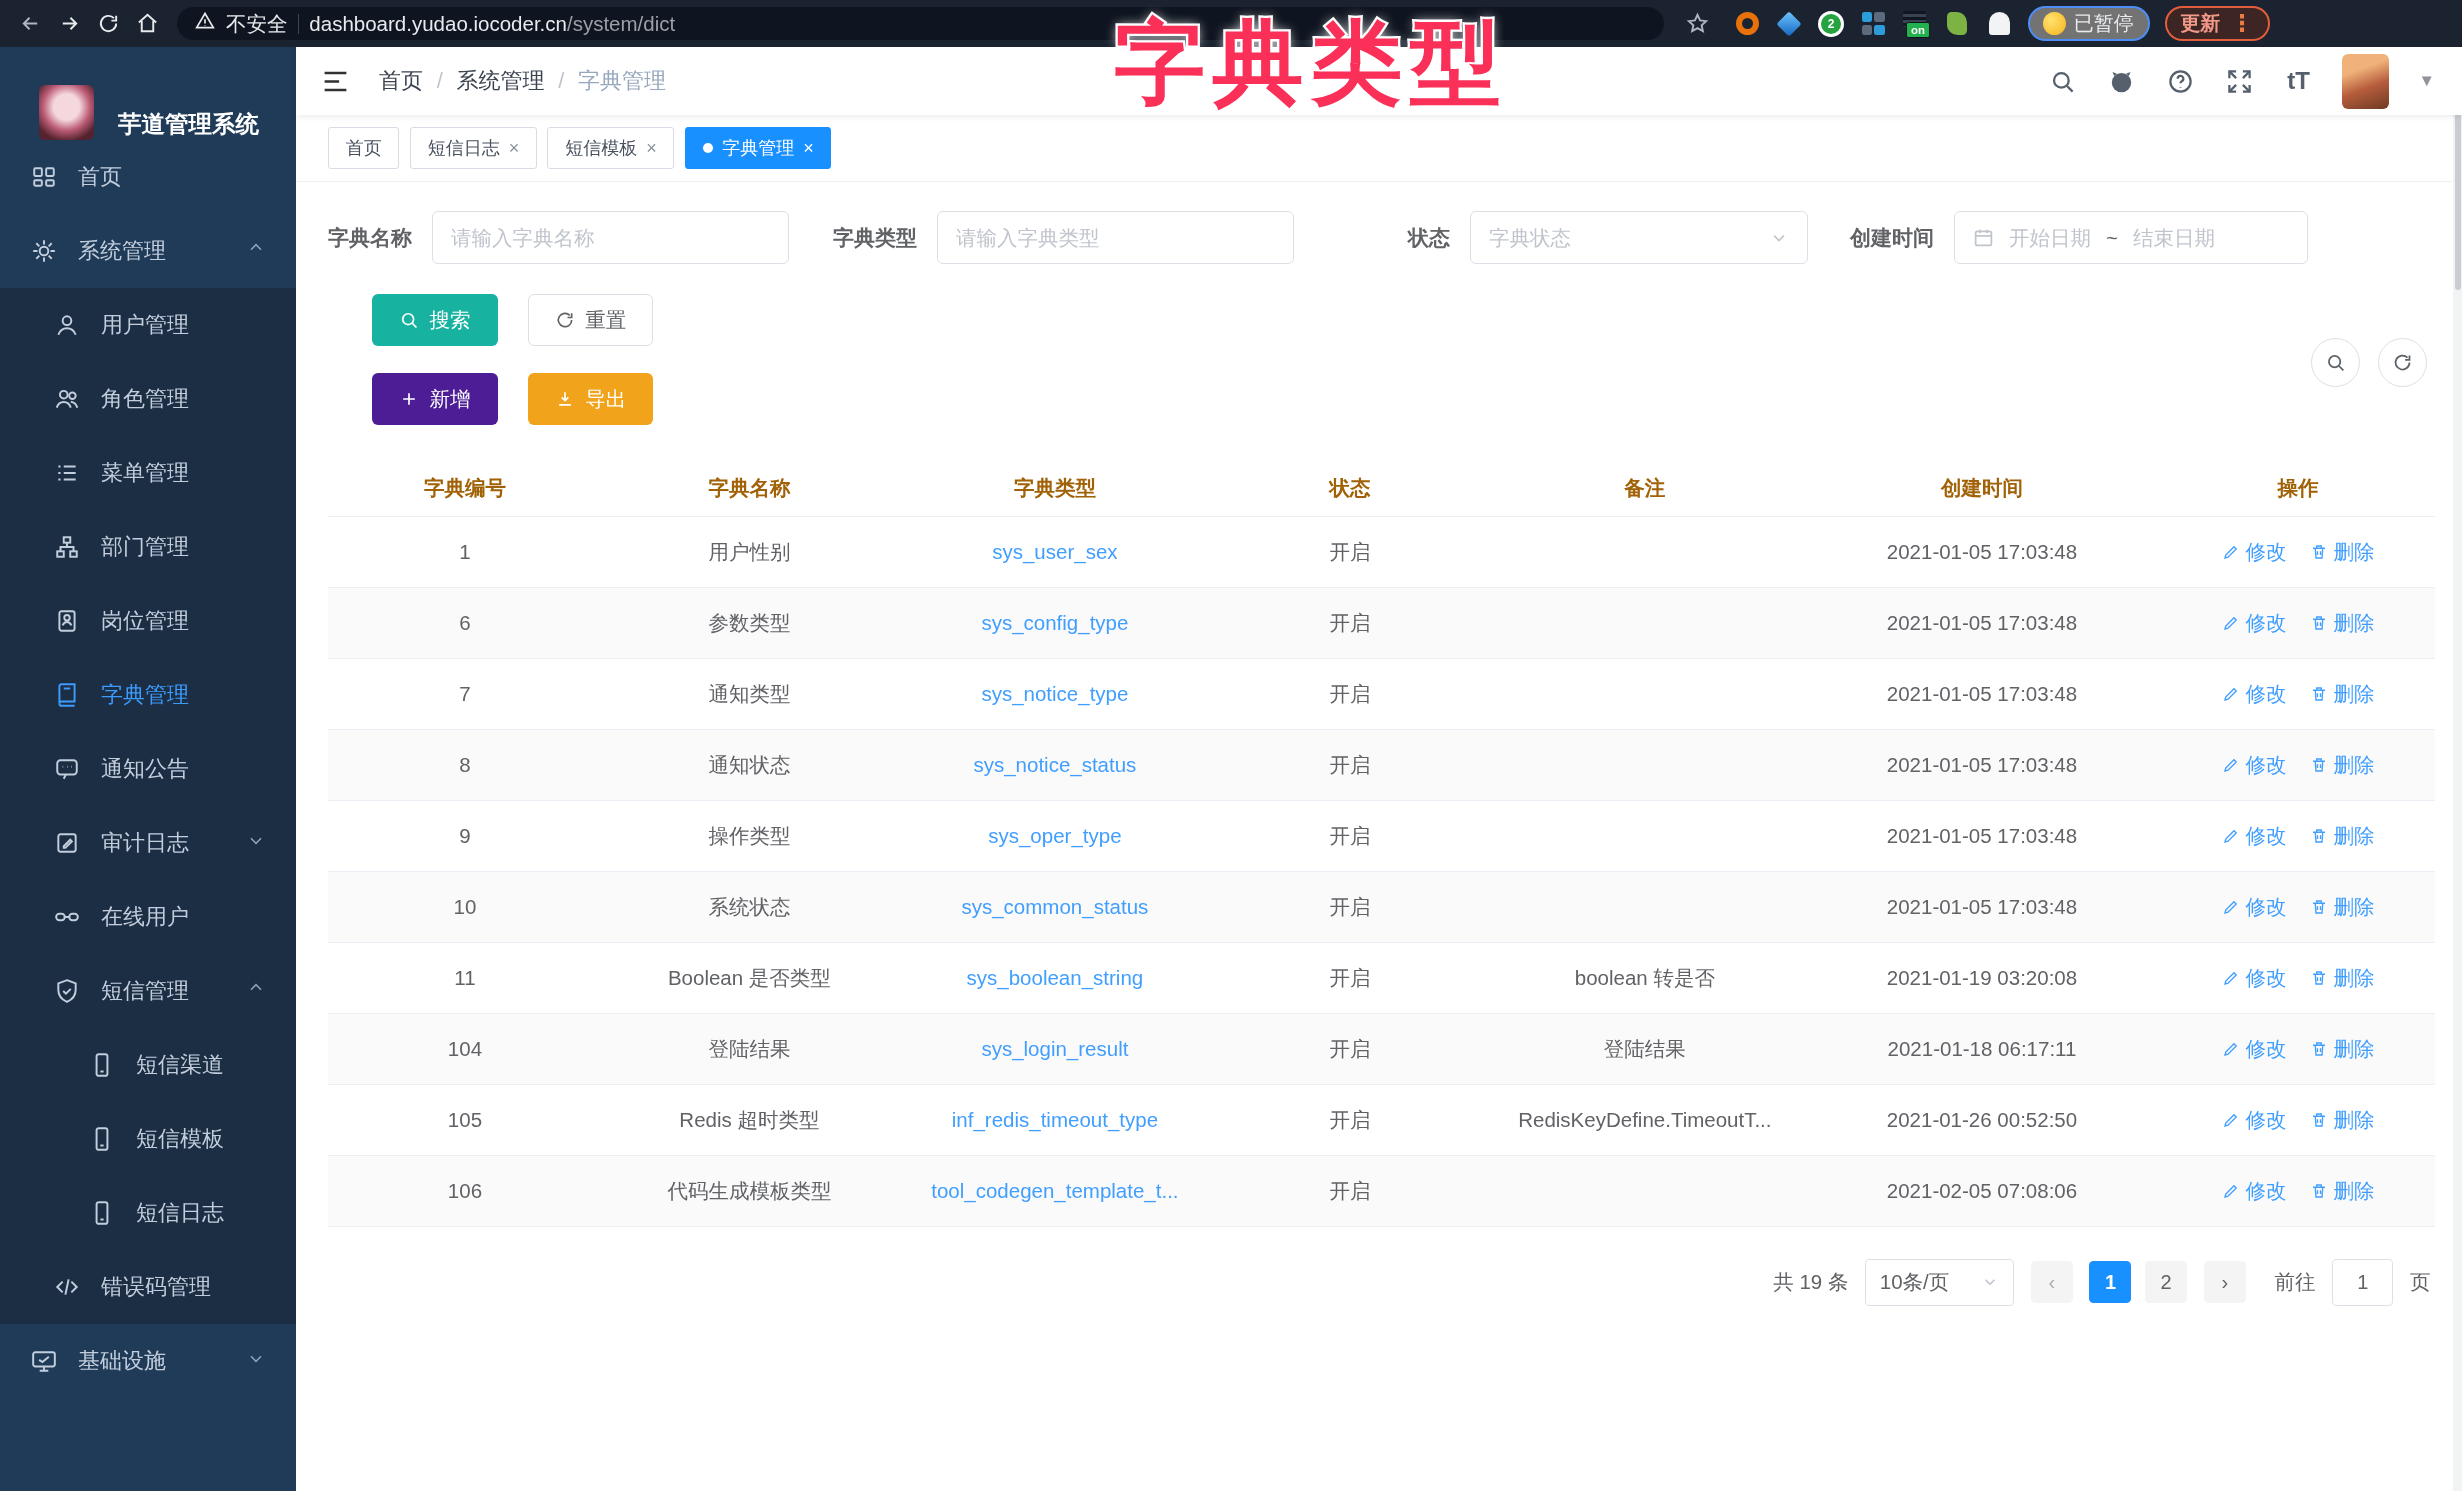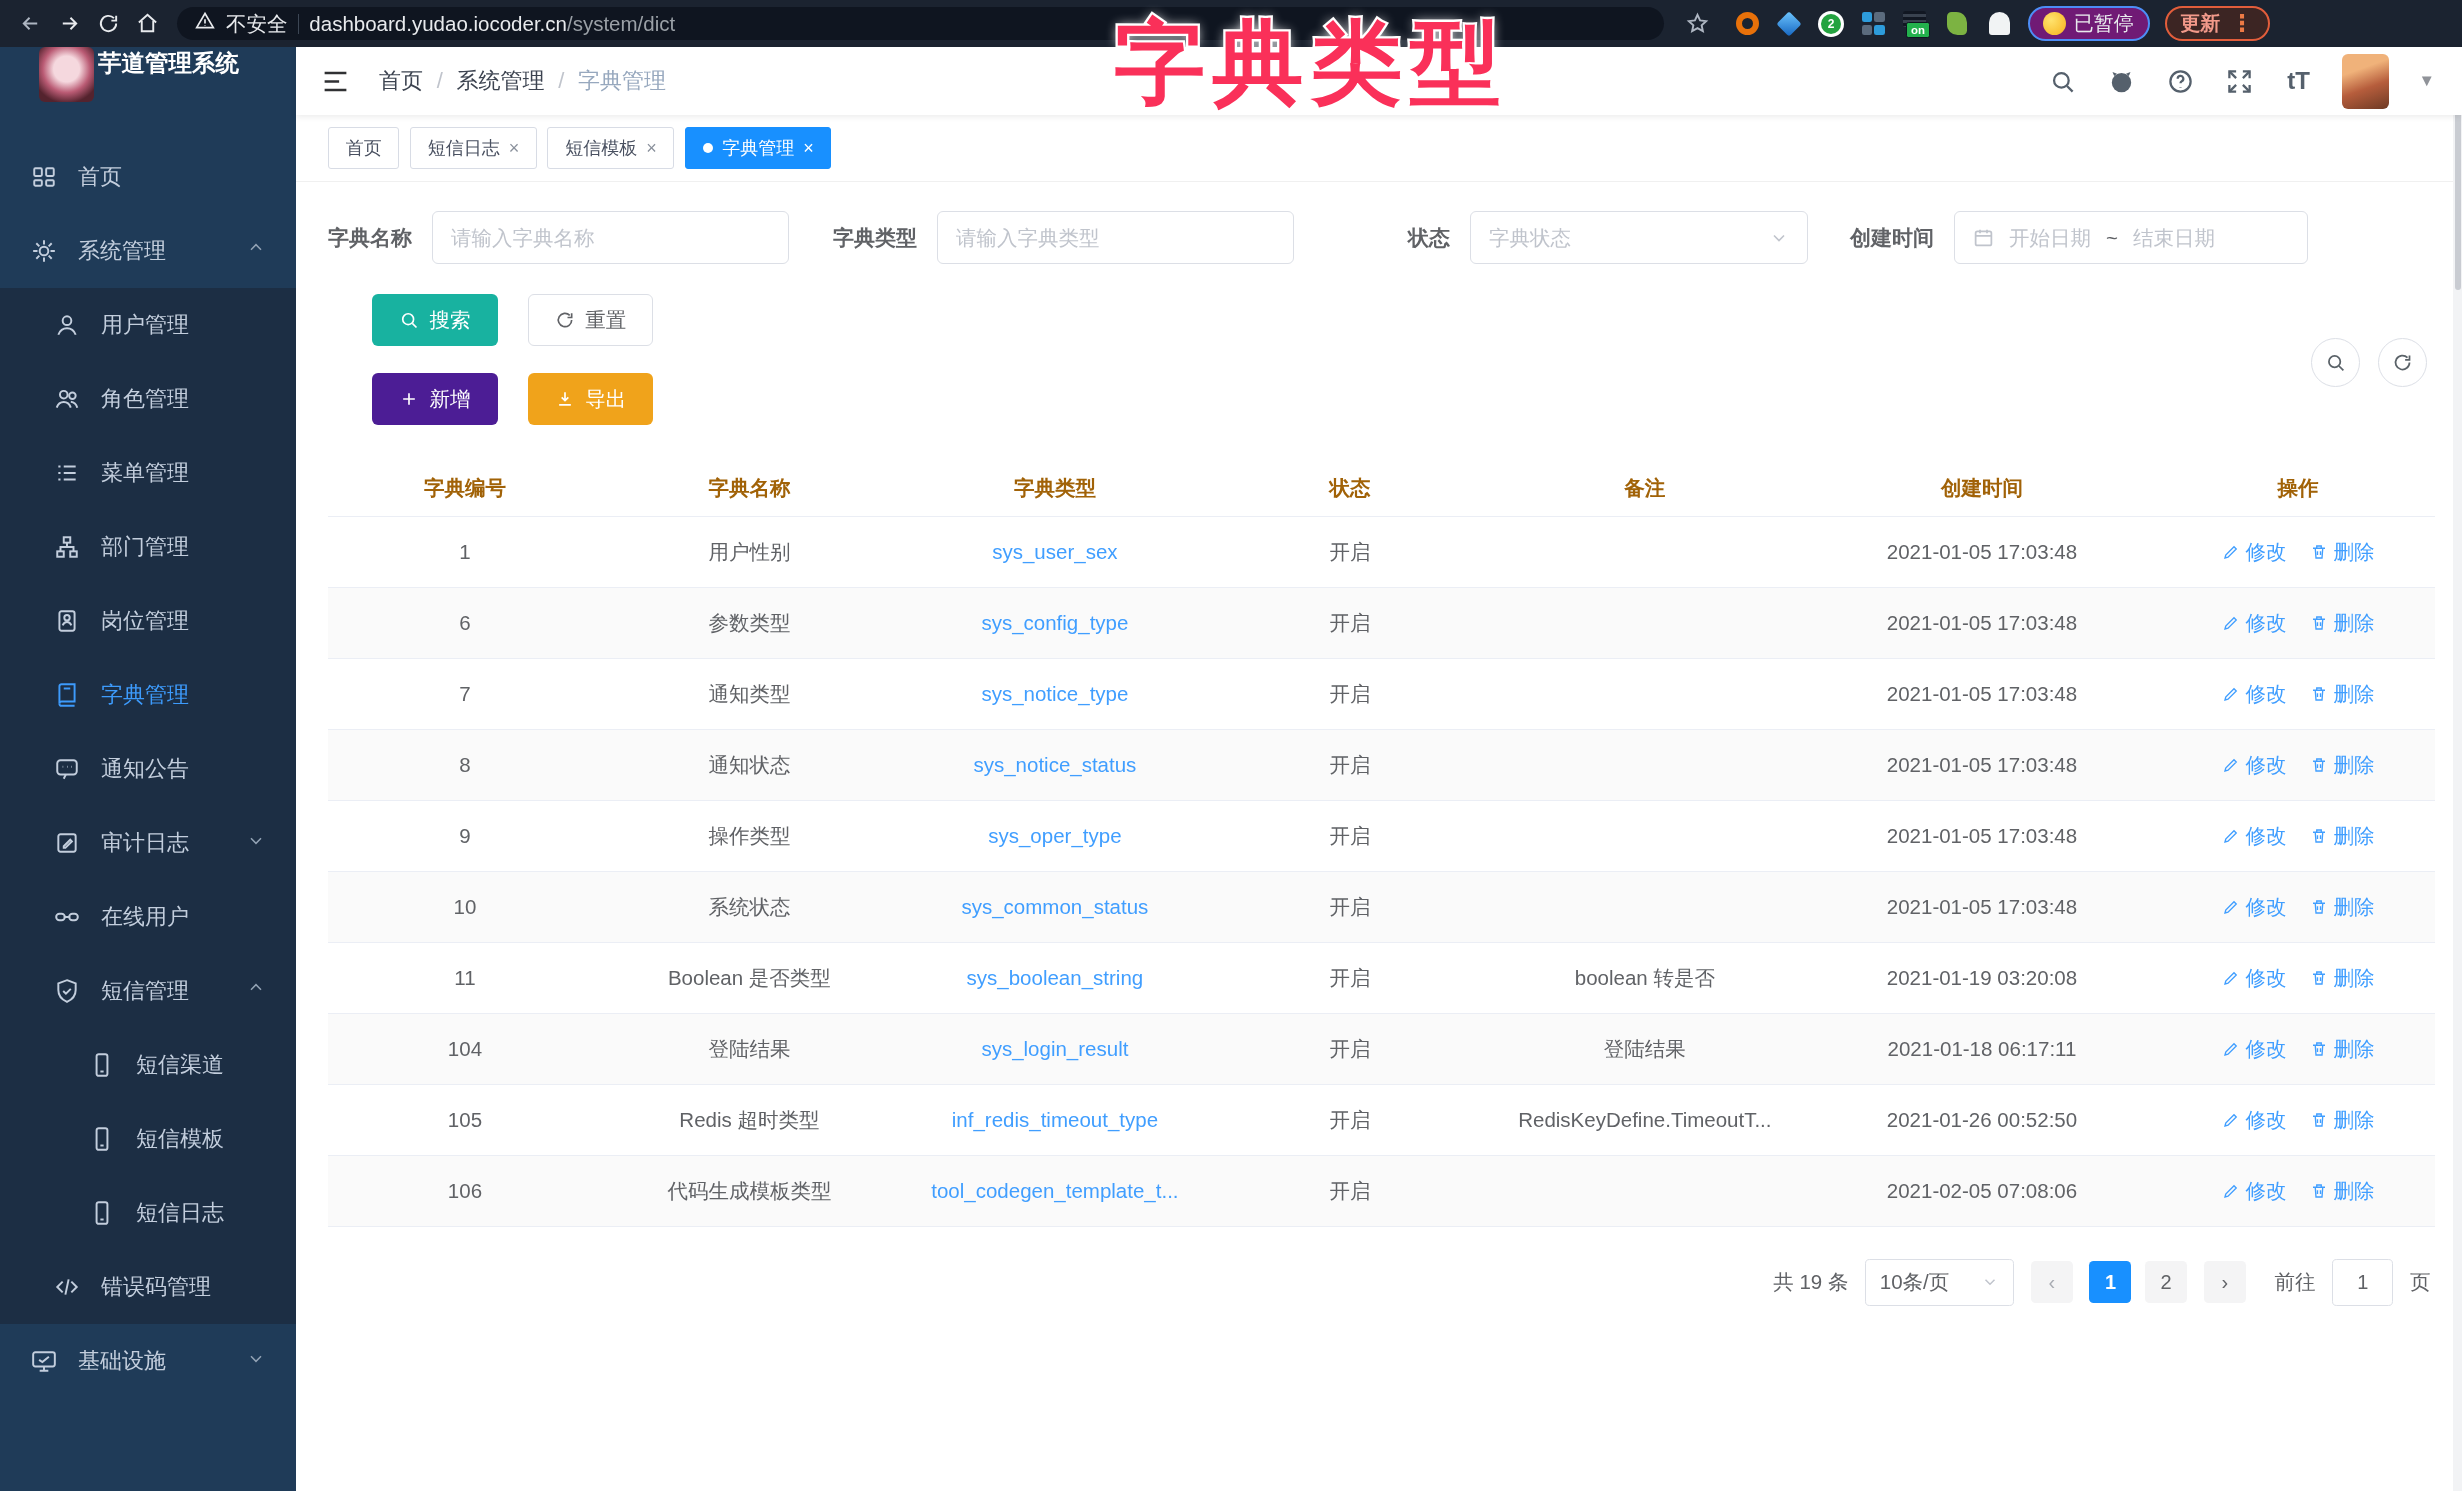--- a/index.html
+++ b/index.html
@@ -22,29 +22,29 @@
   .gcir { width:26px; height:26px; background:#fff; border-radius:50%; display:flex; align-items:center; justify-content:center; }
   .gcir i { width:20px; height:20px; background:#24a340; border-radius:50%; display:flex; align-items:center; justify-content:center; color:#fff; font-style:normal; font-size:12px; font-weight:bold; }
   .mosaic { width:23px; height:23px; display:grid; grid-template-columns:1fr 1fr; gap:2.3px; }
   .mosaic b { background:#5b6b7d; border-radius:2.3px; } .mosaic b.blue { background:#2d9cdb; }
   .onoff { position:relative; width:27px; height:26px; }
   .onoff .bars { position:absolute; top:0; left:1.5px; width:23px; height:16.7px; background:repeating-linear-gradient(#111722 0 3px,#39424f 3px 6px); border-radius:2.3px; }
   .onoff .on { position:absolute; bottom:-1.5px; left:4.6px; background:#23b14d; color:#fff; font-size:11.4px; font-weight:bold; padding:0.8px 3.8px; border-radius:2.3px; border:1.5px solid #0e1520; }
   .leafb { width:20px; height:23px; background:#7cb342; border-radius:4.6px 10.6px 4.6px 10.6px; }
   .ghost { width:21px; height:23px; background:#f1f3f4; border-radius:10.6px 10.6px 3px 3px; }
   .chip { display:flex; align-items:center; gap:7.6px; height:35px; padding:0 13.7px; border-radius:17.4px; font-size:20px; flex:0 0 auto; }
-  .chip.paused { border:2.3px solid #4d8df6; background:#701a75; color:#e8eaed;font-family:Liberation Mono, monospace; }
+  .chip.paused { border:2.3px solid #4d8df6; background:#737373; color:#e8eaed;font-family:Liberation Mono, monospace; }
   .chip .face { width:23px; height:23px; border-radius:50%; background:radial-gradient(circle at 35% 35%,#ffe36e,#f6b21b); }
   .chip.update { border:2.3px solid #e25d3b; background:#3c2523; color:#f2998a; font-weight:bold; }
   .kebab { color:#ed7a45; font-size:23px; letter-spacing:0; margin-left:3px; line-height:0.6; text-align:center; }
 
   
   .app { display:flex; height:1444px; }
   .sidebar { width:296px; flex:0 0 296px; background:#1f3b58; color:#c3cedd; overflow:hidden; }
-  .logo-row { height:93px; display:flex; align-items:flex-start; padding-left:39px; gap:4px; }
+  .logo-row { height:93px; display:flex; align-items:flex-end; padding-left:39px; gap:24px; }
   .logo-img { width:55px; height:55px; border-radius:6px; background:radial-gradient(circle at 50% 40%,#f5d8de 0 30%,#ba5b74 55%,#54232e 80%); }
   .logo-title { color:#fff; font-size:23.5px; font-weight:bold; white-space:nowrap; }
   .menu-item { height:74px; display:flex; align-items:center; font-size:22px; cursor:pointer; color:#c3cedd; }
   .menu-item .mi-icon { width:27px; height:27px; flex:0 0 auto; margin-right:21px; display:flex; align-items:center; justify-content:center; }
   .menu-item .mi-icon svg { width:26px; height:26px; }
   .menu-item.lvl1 { padding-left:30px; background:#1f3b58; }
   .menu-item.lvl2 { padding-left:53px; background:#1c2e44; }
   .menu-item.lvl3 { padding-left:88px; background:#1c2e44; }
   .menu-item.active { color:#3d9bfc; }
   .menu-item .grow { flex:1; }

